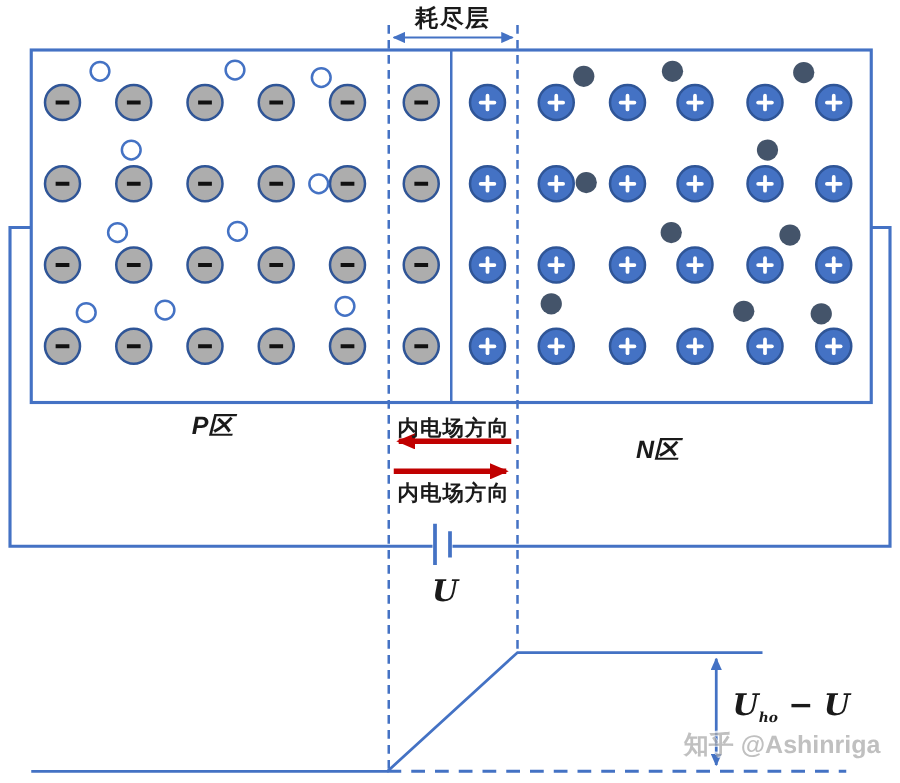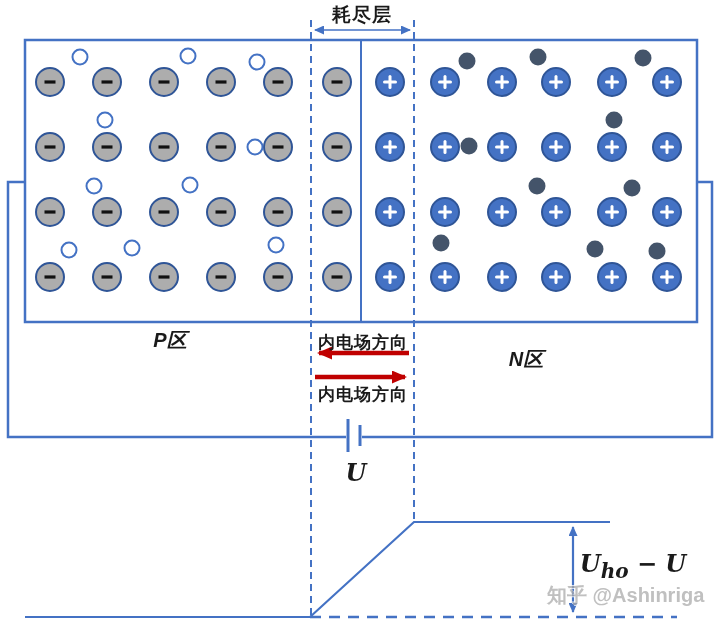--- a/index.html
+++ b/index.html
@@ -6,21 +6,21 @@
   .stage{position:relative;width:720px;height:626px;background:#fff;overflow:hidden;
          font-family:"Liberation Sans","DejaVu Sans",sans-serif;}
   .stage svg{position:absolute;left:0;top:0;}
   .lbl{position:absolute;color:var(--text-black);font-weight:bold;white-space:nowrap;}
   .center{transform:translateX(-50%);}
   .cjk{letter-spacing:1px;}
   .lbl-depletion{font-size:19px;}
   .lbl-region{font-size:20px;font-style:italic;}
   .lbl-field{font-size:17px;}
   .lbl-math{font-family:"DejaVu Serif","Liberation Serif",serif;font-style:italic;font-size:24px;}
-  .lbl-math sub{font-size:20px;}
+  .lbl-math sub{font-size:11px;}
   .watermark{position:absolute;font-size:20px;font-weight:bold;
              color:var(--watermark-gray);opacity:0.75;
              text-shadow:1px 1px 0 #ffffff,-1px -1px 0 #ffffff;}
   .ln{stroke:var(--line-blue);stroke-width:2.5;fill:none;}
   .ln2{stroke:var(--line-blue);stroke-width:2.2;fill:none;}
   .boxln{stroke:var(--line-blue);stroke-width:2.5;fill:#ffffff;}
   .jn{stroke:var(--line-blue);stroke-width:2;fill:none;}
   .dash{stroke:var(--line-blue);stroke-width:2;stroke-dasharray:7 5;fill:none;}
   .dashbig{stroke:var(--line-blue);stroke-width:2.5;stroke-dasharray:11 8;fill:none;}
   .thin{stroke:var(--line-blue);stroke-width:1.6;fill:none;}

